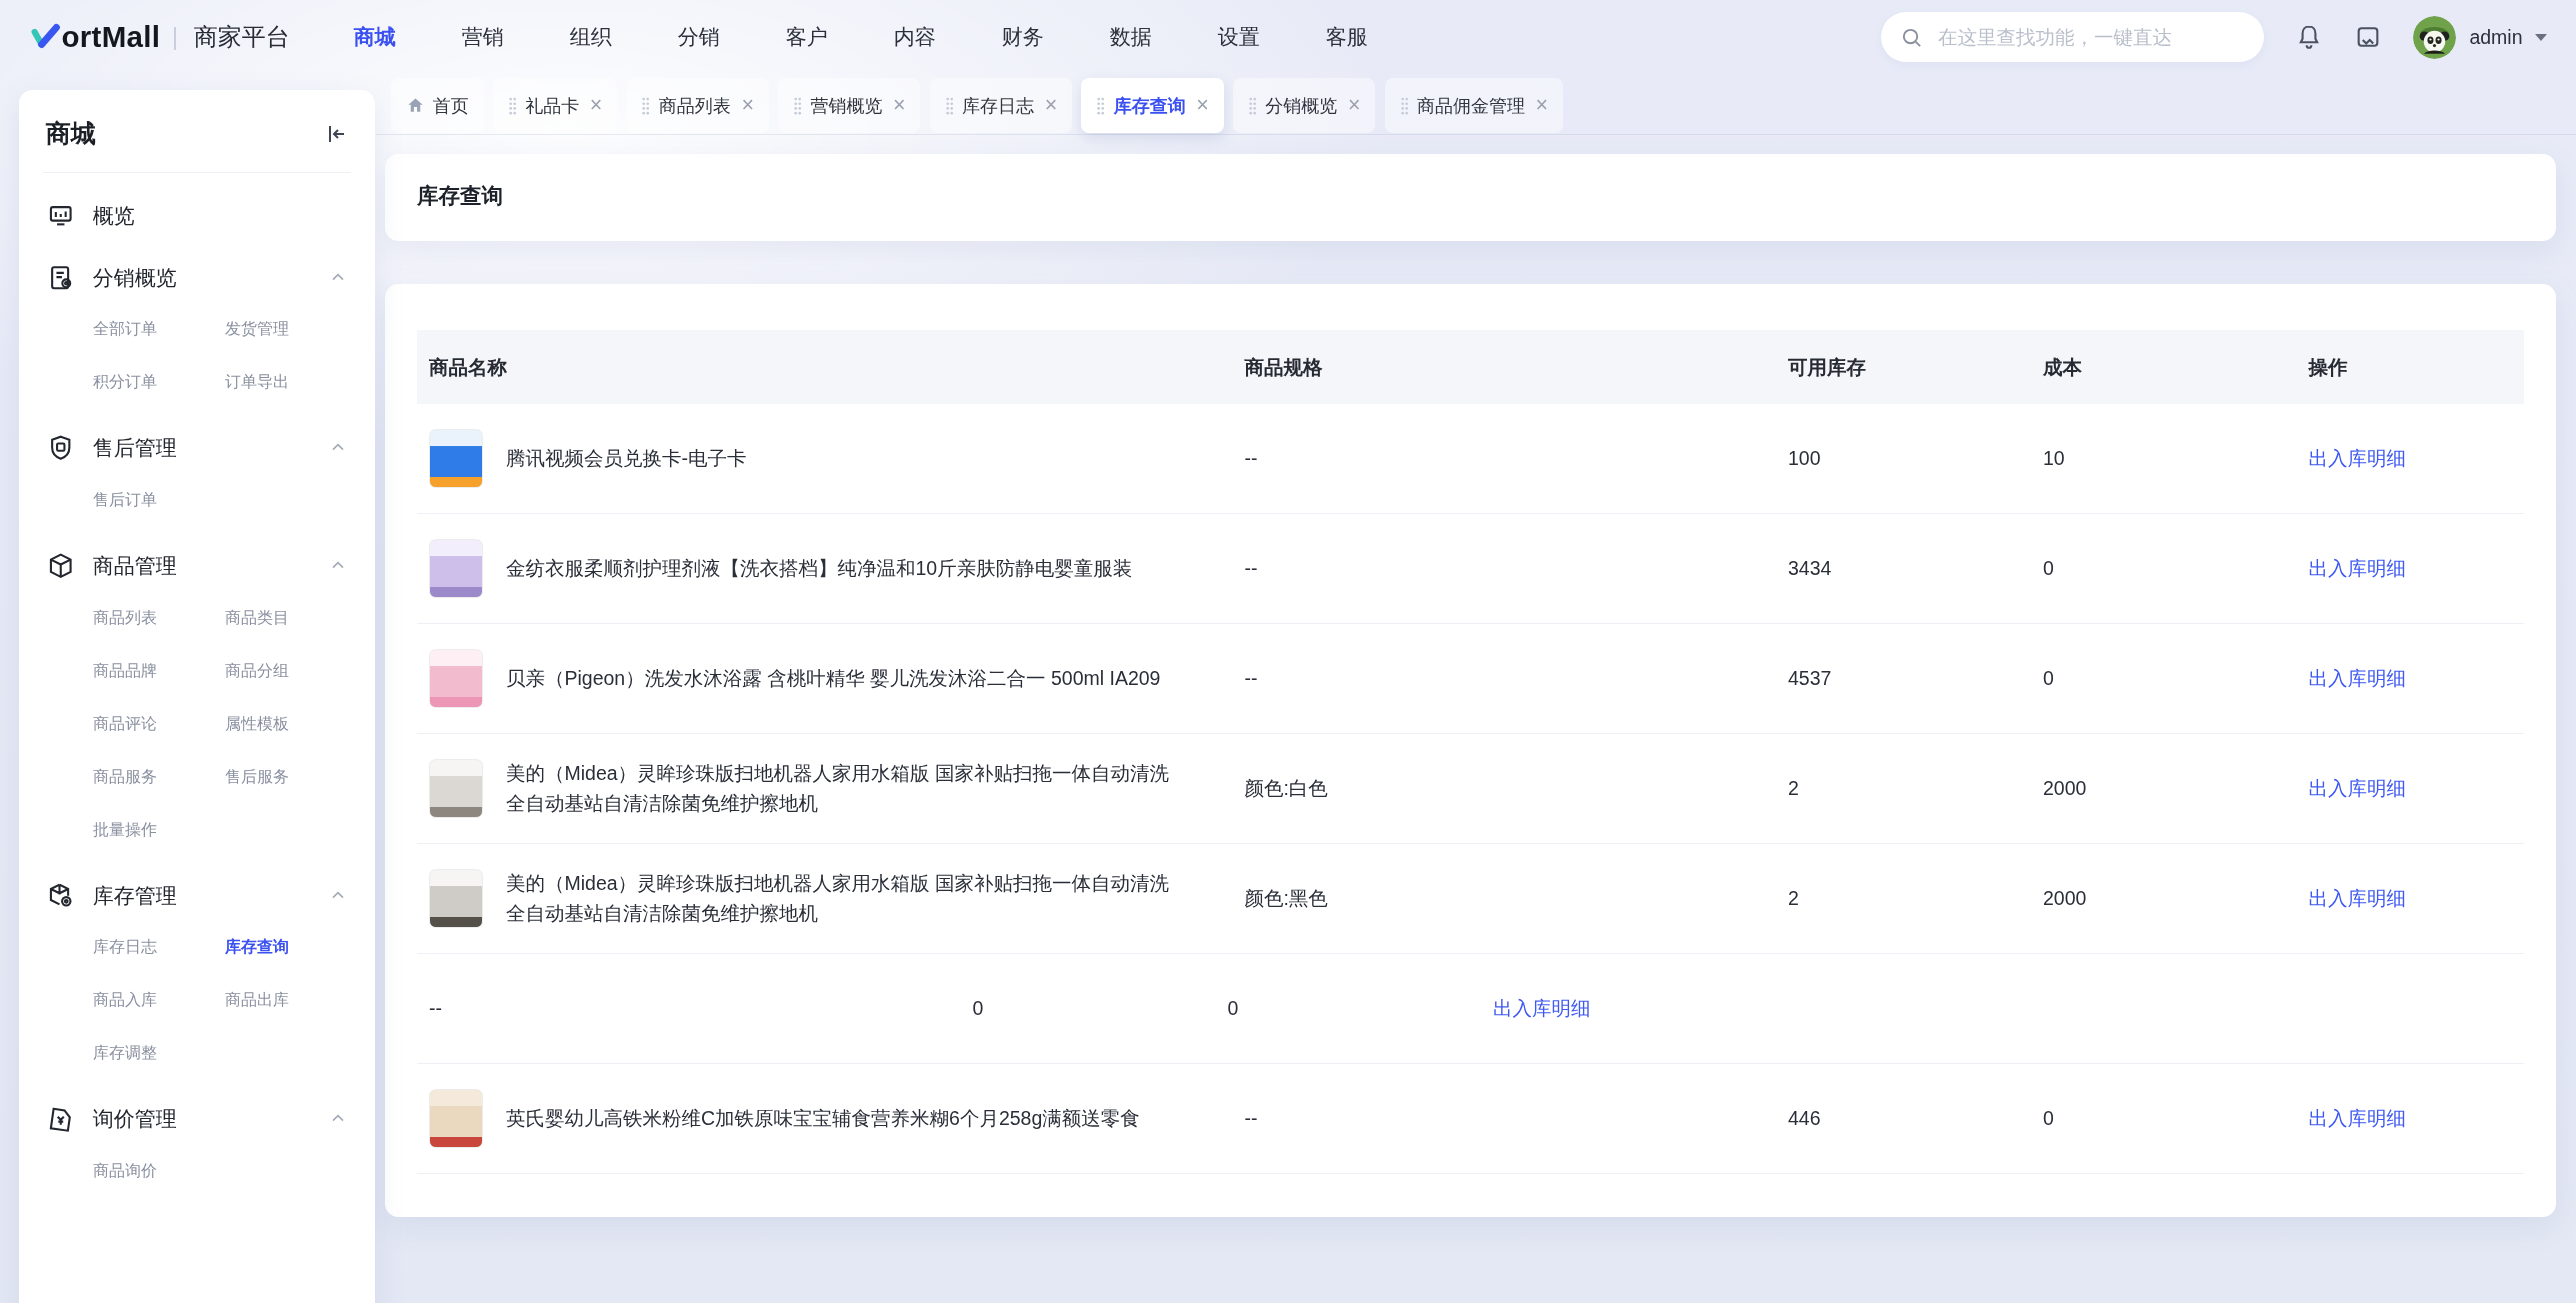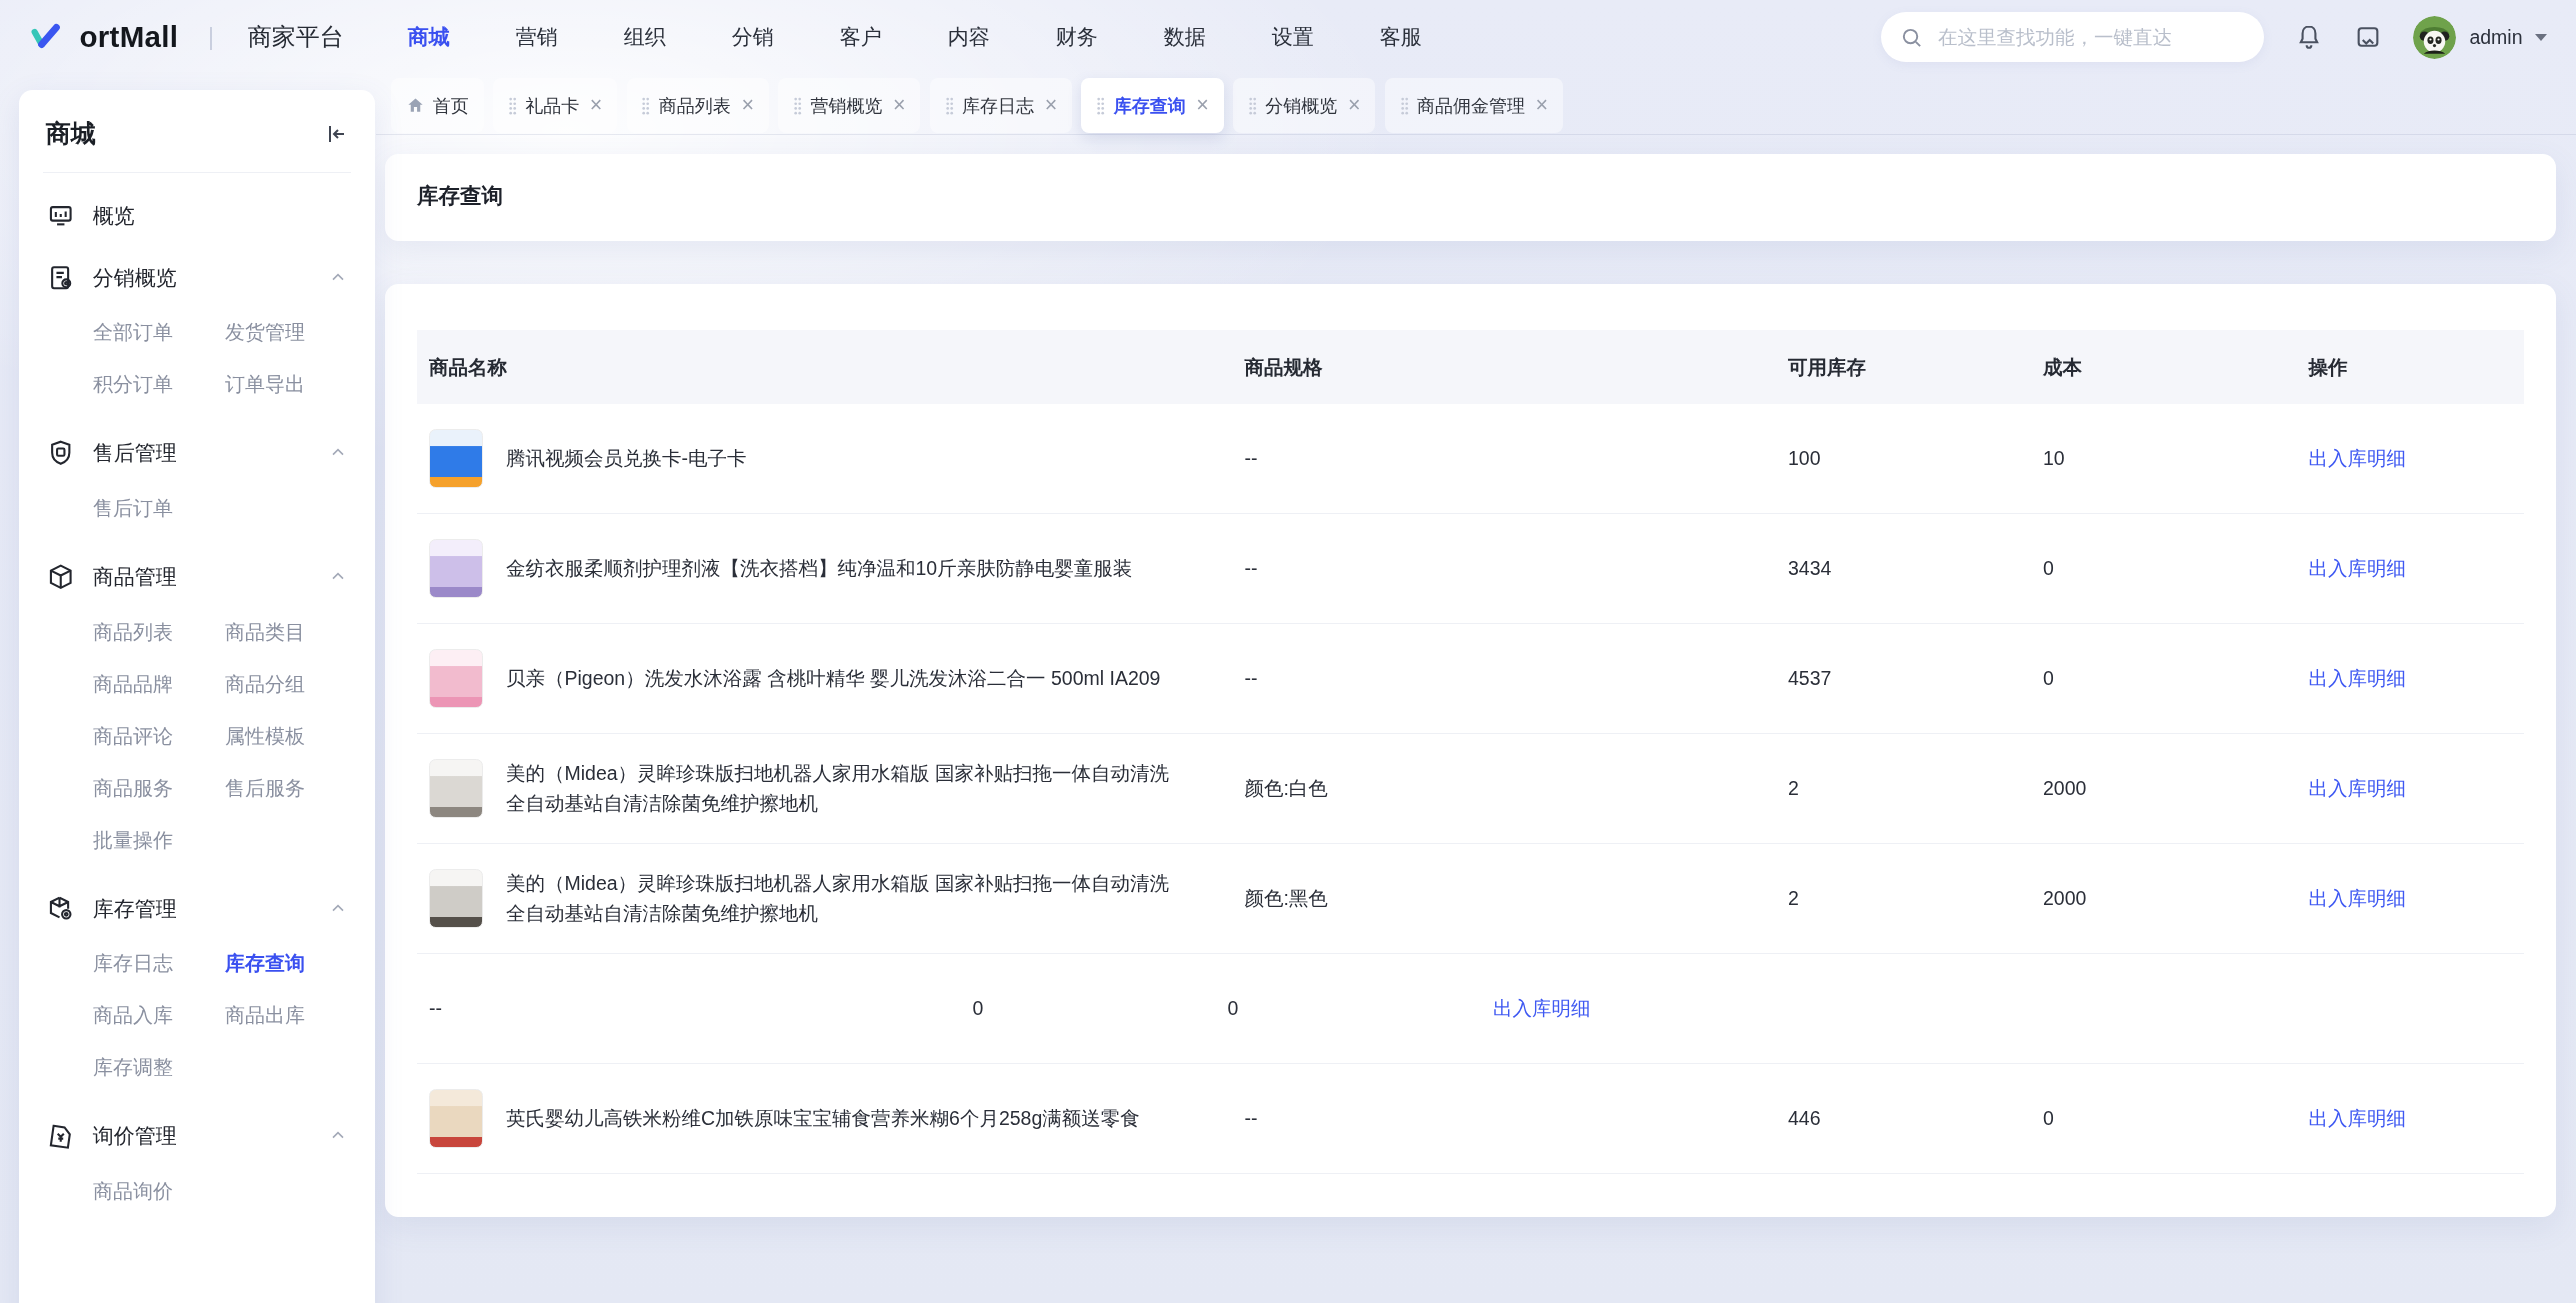--- a/index.html
+++ b/index.html
@@ -9,21 +9,21 @@
     color:#23262e;
     background:
       radial-gradient(1342px 537px at 22% 10%, rgba(255,255,255,.9), rgba(255,255,255,0) 62%),
       linear-gradient(180deg,#e8ebf7 0%,#e4e8f4 100%);
     position:relative;
   }
   svg { display:block; }
 
   
   .topbar { height:74px; display:flex; align-items:center; padding:0 29.5px; position:relative; z-index:6; }
-  .brand { display:flex; align-items:center; gap:19px; }
+  .brand { display:flex; align-items:center; gap:1px; }
   .brand .logo-text { font-size:29.5px; font-weight:800; color:#14171d; letter-spacing:0.3px; }
   .brand .sep { font-size:23px; color:#c6ccdd; margin:0 6.7px 0 10.7px; font-weight:300; }
   .brand .subtitle { font-size:24px; color:#262b34;margin-left:8px; }
   .topnav { display:flex; align-items:center; gap:66px; margin-left:64px; font-size:21px; color:#2b303b; }
   .topnav .nav-item { cursor:pointer; white-space:nowrap; }
   .topnav .nav-item.active { color:#3a50f0; font-weight:700; }
   .topbar-right { margin-left:auto; display:flex; align-items:center; gap:31px; }
   .search-pill { width:383px; height:50px; background:#fff; border-radius:27px; display:flex; align-items:center; padding:0 19px; gap:15px; box-shadow:0 2.7px 10.7px rgba(100,115,180,.08); }
   .search-pill input { border:0; outline:0; flex:1; font-size:19.5px; color:#2a2e38; background:transparent; font-family:inherit; }
   ::placeholder { color:#b9bfcb; opacity:1; }
@@ -33,21 +33,21 @@
   .caret { width:0; height:0; border-left:6px solid transparent; border-right:6px solid transparent; border-top:7.4px solid #6a7080; margin-left:-19px; cursor:pointer; }
 
   
   .sidebar { position:absolute; left:19px; top:90px; width:356px; height:1235px; background:#fff; border-radius:13.4px; box-shadow:0 9.4px 29.5px rgba(90,105,170,.12); padding:23px 24px; z-index:5; }
   .side-head { display:flex; align-items:center; justify-content:space-between; padding:4px 2.7px; }
   .side-title { font-size:25px; font-weight:800; color:#1b1f26; }
   .side-divider { border-top:1.3px solid #eef0f5; margin:17.5px 0 12px; }
   .grow { display:flex; align-items:center; gap:17.5px; height:62px; font-size:21px; color:#23262e; cursor:pointer; padding:0 2.7px; }
   .grow .gicon { color:#23262e; flex-shrink:0; }
   .grow .chev { margin-left:auto; color:#a3a9b8; }
-  .subs { display:grid; grid-template-columns:132px 1fr; row-gap:25px; padding:10.7px 0 24px 50px; font-size:20px; color:#8a90a0; }
+  .subs { display:grid; grid-template-columns:132px 1fr; row-gap:32px; padding:10.7px 0 24px 50px; font-size:16px; color:#8a90a0; }
   .subs span { cursor:pointer; white-space:nowrap; }
   .subs .active { color:#3a50f0; font-weight:700; }
 
   
   .tabbar { position:absolute; left:391px; top:78px; display:flex; align-items:center; gap:9.4px; z-index:3; }
   .tab-underline { position:absolute; left:376px; right:0; top:134px; height:1.3px; background:rgba(120,130,170,.16); z-index:2; }
   .tab { display:flex; align-items:center; gap:8px; height:55px; padding:0 14.8px; border-radius:8px; background:rgba(255,255,255,.45); font-size:18px; color:#30343d; cursor:pointer; white-space:nowrap; }
   .tab.active { background:#fff; color:#3a50f0; font-weight:700; box-shadow:0 5.4px 13.4px rgba(90,105,170,.16); }
   .tab .handle { color:#c6cbd8; flex-shrink:0; }
   .tab .close { font-size:21.5px; color:#9aa0ad; line-height:1; padding-left:2.7px; font-weight:400; }

